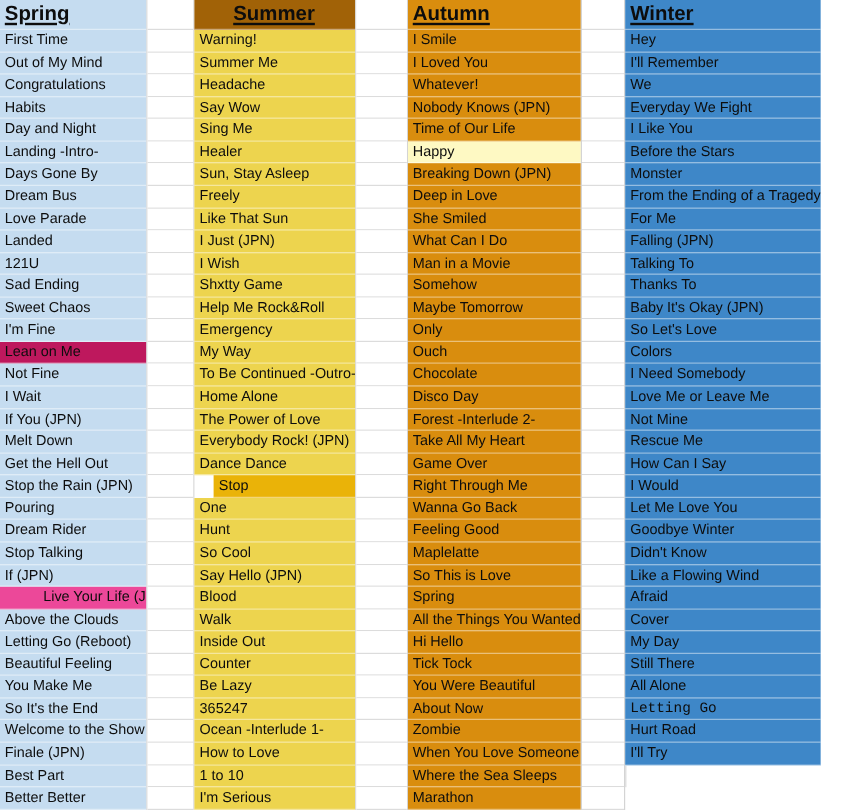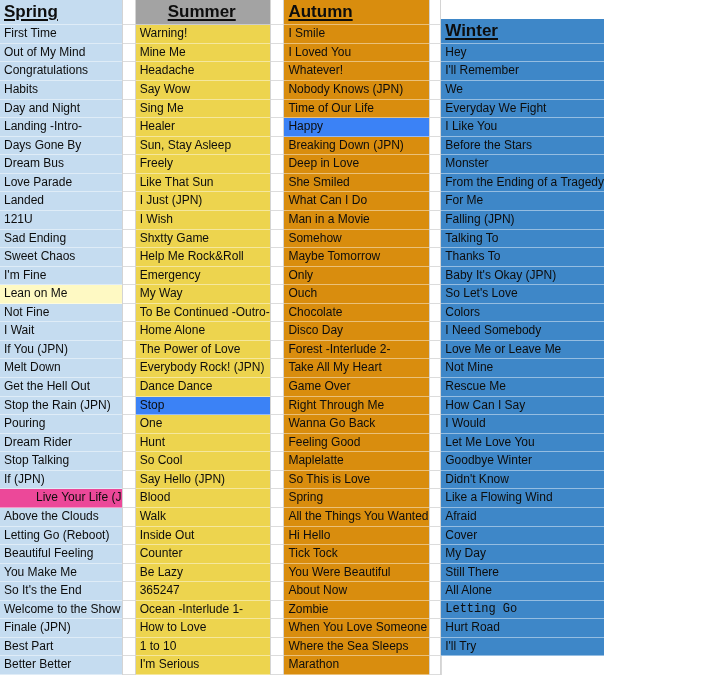--- a/index.html
+++ b/index.html
@@ -1,23 +1,22 @@
 <!DOCTYPE html>
 <html><head>
 <meta charset="utf-8">
 <style>
   html,body{margin:0;padding:0;background:#ffffff;}
   .sheet{
     position:relative;
-    width:604px;height:675px;
+    width:684px;height:675px;
     display:flex;
     overflow:hidden;
     font-family:"Liberation Sans","DejaVu Sans",sans-serif;
     background:#ffffff;
-    align-items:flex-end;
     --hdr-h:25px;
     --row-h:18.5714px;
   }
   .col{display:flex;flex-direction:column;box-sizing:border-box;}
   .w-spring{width:122px;}
   .w-gap1{width:50px;}
   .w-summer{width:135px;}
   .w-gap2{width:54px;}
   .w-autumn{width:146px;}
   .w-gap3{width:46px;}
@@ -79,21 +78,21 @@
       <div class="cell" style="background: rgb(197, 220, 240);">Day and Night</div>
       <div class="cell" style="background: rgb(197, 220, 240);">Landing -Intro-</div>
       <div class="cell" style="background: rgb(197, 220, 240);">Days Gone By</div>
       <div class="cell" style="background: rgb(197, 220, 240);">Dream Bus</div>
       <div class="cell" style="background: rgb(197, 220, 240);">Love Parade</div>
       <div class="cell" style="background: rgb(197, 220, 240);">Landed</div>
       <div class="cell" style="background: rgb(197, 220, 240);">121U</div>
       <div class="cell" style="background: rgb(197, 220, 240);">Sad Ending</div>
       <div class="cell" style="background: rgb(197, 220, 240);">Sweet Chaos</div>
       <div class="cell" style="background: rgb(197, 220, 240);">I'm Fine</div>
-      <div class="cell" style="background: #fef9c3;">Lean on Me</div>
+      <div class="cell" style="background: #be185d;">Lean on Me</div>
       <div class="cell" style="background: rgb(197, 220, 240);">Not Fine</div>
       <div class="cell" style="background: rgb(197, 220, 240);">I Wait</div>
       <div class="cell" style="background: rgb(197, 220, 240);">If You (JPN)</div>
       <div class="cell" style="background: rgb(197, 220, 240);">Melt Down</div>
       <div class="cell" style="background: rgb(197, 220, 240);">Get the Hell Out</div>
       <div class="cell" style="background: rgb(197, 220, 240);">Stop the Rain (JPN)</div>
       <div class="cell" style="background: rgb(197, 220, 240);">Pouring</div>
       <div class="cell" style="background: rgb(197, 220, 240);">Dream Rider</div>
       <div class="cell" style="background: rgb(197, 220, 240);">Stop Talking</div>
       <div class="cell" style="background: rgb(197, 220, 240);">If (JPN)</div>
@@ -140,42 +139,42 @@
       <div class="gcell"></div>
       <div class="gcell"></div>
       <div class="gcell"></div>
       <div class="gcell"></div>
       <div class="gcell"></div>
       <div class="gcell"></div>
       <div class="gcell"></div>
       <div class="gcell"></div>
     </div>
   <div class="col w-summer">
-      <div class="cell hdr" style="background: #a3a3a3; padding-left: 32px;">Summer</div>
+      <div class="cell hdr" style="background: #a16207; padding-left: 32px;">Summer</div>
       <div class="cell" style="background: rgb(237, 212, 78);">Warning!</div>
-      <div class="cell" style="background: rgb(237, 212, 78);">Mine Me</div>
+      <div class="cell" style="background: rgb(237, 212, 78);">Summer Me</div>
       <div class="cell" style="background: rgb(237, 212, 78);">Headache</div>
       <div class="cell" style="background: rgb(237, 212, 78);">Say Wow</div>
       <div class="cell" style="background: rgb(237, 212, 78);">Sing Me</div>
       <div class="cell" style="background: rgb(237, 212, 78);">Healer</div>
       <div class="cell" style="background: rgb(237, 212, 78);">Sun, Stay Asleep</div>
       <div class="cell" style="background: rgb(237, 212, 78);">Freely</div>
       <div class="cell" style="background: rgb(237, 212, 78);">Like That Sun</div>
       <div class="cell" style="background: rgb(237, 212, 78);">I Just (JPN)</div>
       <div class="cell" style="background: rgb(237, 212, 78);">I Wish</div>
       <div class="cell" style="background: rgb(237, 212, 78);">Shxtty Game</div>
       <div class="cell" style="background: rgb(237, 212, 78);">Help Me Rock&amp;Roll</div>
       <div class="cell" style="background: rgb(237, 212, 78);">Emergency</div>
       <div class="cell" style="background: rgb(237, 212, 78);">My Way</div>
       <div class="cell" style="background: rgb(237, 212, 78);">To Be Continued -Outro-</div>
       <div class="cell" style="background: rgb(237, 212, 78);">Home Alone</div>
       <div class="cell" style="background: rgb(237, 212, 78);">The Power of Love</div>
       <div class="cell" style="background: rgb(237, 212, 78);">Everybody Rock! (JPN)</div>
       <div class="cell" style="background: rgb(237, 212, 78);">Dance Dance</div>
-      <div class="cell" style="background: #3b82f6;">Stop</div>
+      <div class="cell" style="background: #eab308; margin-left: 16px;">Stop</div>
       <div class="cell" style="background: rgb(237, 212, 78);">One</div>
       <div class="cell" style="background: rgb(237, 212, 78);">Hunt</div>
       <div class="cell" style="background: rgb(237, 212, 78);">So Cool</div>
       <div class="cell" style="background: rgb(237, 212, 78);">Say Hello (JPN)</div>
       <div class="cell" style="background: rgb(237, 212, 78);">Blood</div>
       <div class="cell" style="background: rgb(237, 212, 78);">Walk</div>
       <div class="cell" style="background: rgb(237, 212, 78);">Inside Out</div>
       <div class="cell" style="background: rgb(237, 212, 78);">Counter</div>
       <div class="cell" style="background: rgb(237, 212, 78);">Be Lazy</div>
       <div class="cell" style="background: rgb(237, 212, 78);">365247</div>
@@ -222,21 +221,21 @@
       <div class="gcell"></div>
       <div class="gcell"></div>
     </div>
   <div class="col w-autumn">
       <div class="cell hdr" style="background: rgb(217, 141, 14);">Autumn</div>
       <div class="cell" style="background: rgb(217, 141, 14);">I Smile</div>
       <div class="cell" style="background: rgb(217, 141, 14);">I Loved You</div>
       <div class="cell" style="background: rgb(217, 141, 14);">Whatever!</div>
       <div class="cell" style="background: rgb(217, 141, 14);">Nobody Knows (JPN)</div>
       <div class="cell" style="background: rgb(217, 141, 14);">Time of Our Life</div>
-      <div class="cell" style="background: #3b82f6;">Happy</div>
+      <div class="cell" style="background: #fef9c3;">Happy</div>
       <div class="cell" style="background: rgb(217, 141, 14);">Breaking Down (JPN)</div>
       <div class="cell" style="background: rgb(217, 141, 14);">Deep in Love</div>
       <div class="cell" style="background: rgb(217, 141, 14);">She Smiled</div>
       <div class="cell" style="background: rgb(217, 141, 14);">What Can I Do</div>
       <div class="cell" style="background: rgb(217, 141, 14);">Man in a Movie</div>
       <div class="cell" style="background: rgb(217, 141, 14);">Somehow</div>
       <div class="cell" style="background: rgb(217, 141, 14);">Maybe Tomorrow</div>
       <div class="cell" style="background: rgb(217, 141, 14);">Only</div>
       <div class="cell" style="background: rgb(217, 141, 14);">Ouch</div>
       <div class="cell" style="background: rgb(217, 141, 14);">Chocolate</div>

